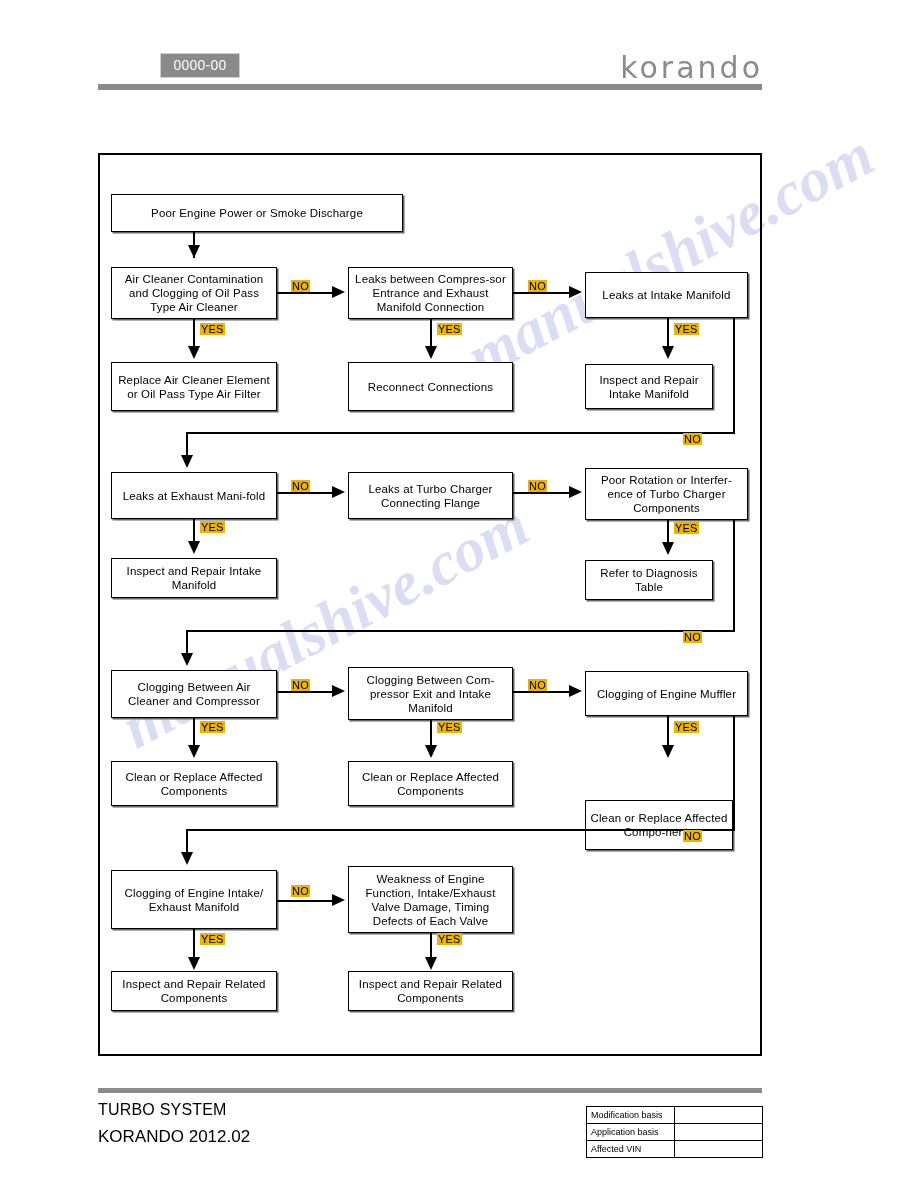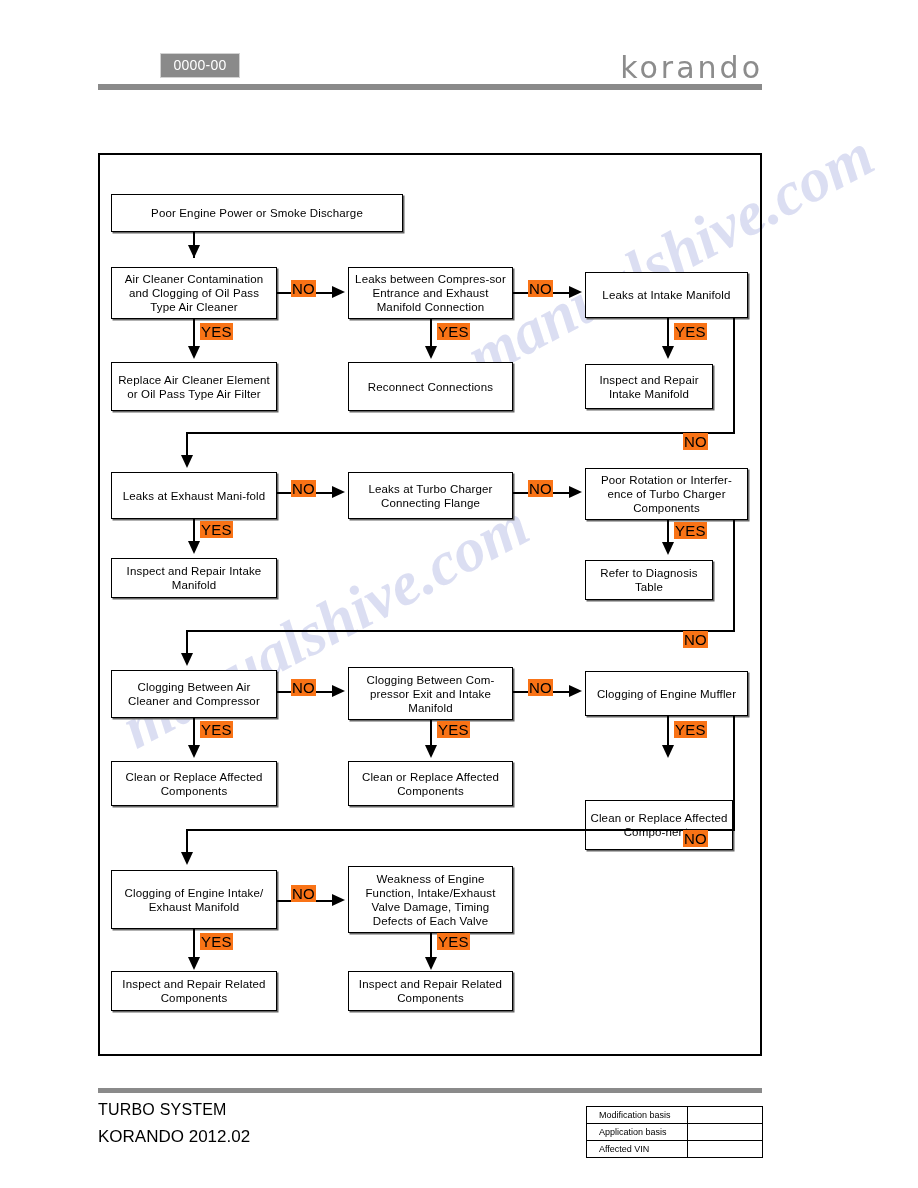--- a/index.html
+++ b/index.html
@@ -95,21 +95,21 @@
   .ftr-table {
     position: absolute;
     left: 586px; top: 1106px;
     width: 177px;
     border-collapse: collapse;
   }
   .ftr-table td {
     border: 1px solid #000;
     height: 16px;
     font-size: 9px;
-    padding: 0 12px;
+    padding: 0 4px;
     line-height: 16px;
   }
   .ftr-table td.lbl { width: 80px; white-space: nowrap; }
   .ftr-table td.val { width: 95px; }
 
   
   .frame {
     position: absolute;
     left: 98px; top: 153px;
     width: 664px; height: 903px;
@@ -153,23 +153,23 @@
     border-top: 13px solid #000;
   }
   .arw.right {
     border-top: 6px solid transparent;
     border-bottom: 6px solid transparent;
     border-left: 13px solid #000;
   }
 
   .elbl {
     position: absolute;
-    font-size: 15px;
+    font-size: 11px;
     letter-spacing: .2px;
-    background: #f97316;
+    background: #eab308;
     padding: 0 1px;
   }
 </style>
 </head>
 <body>
 
 <div id="page">
 
   <div class="watermark wm1">manualshive.com</div>
   <div class="watermark wm2">manualshive.com</div>

